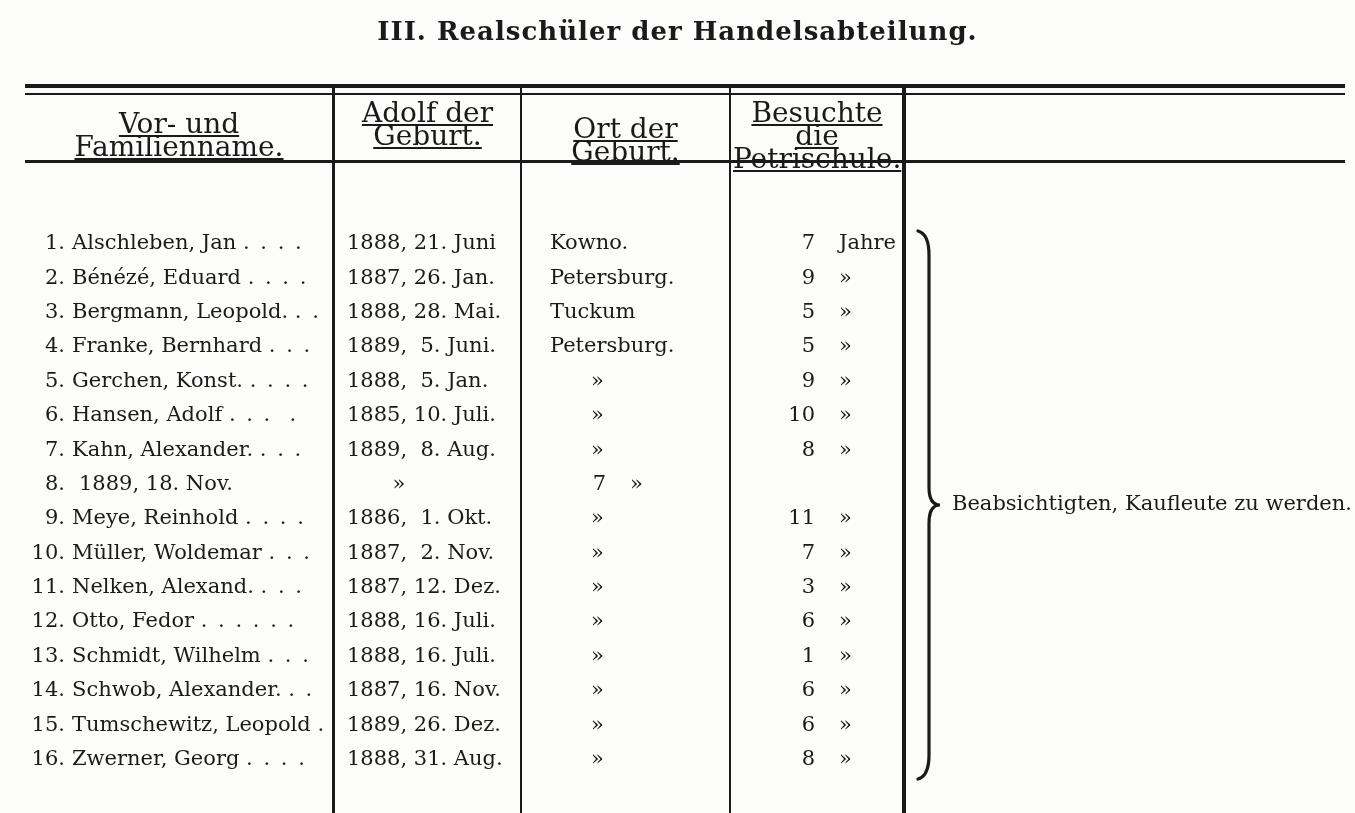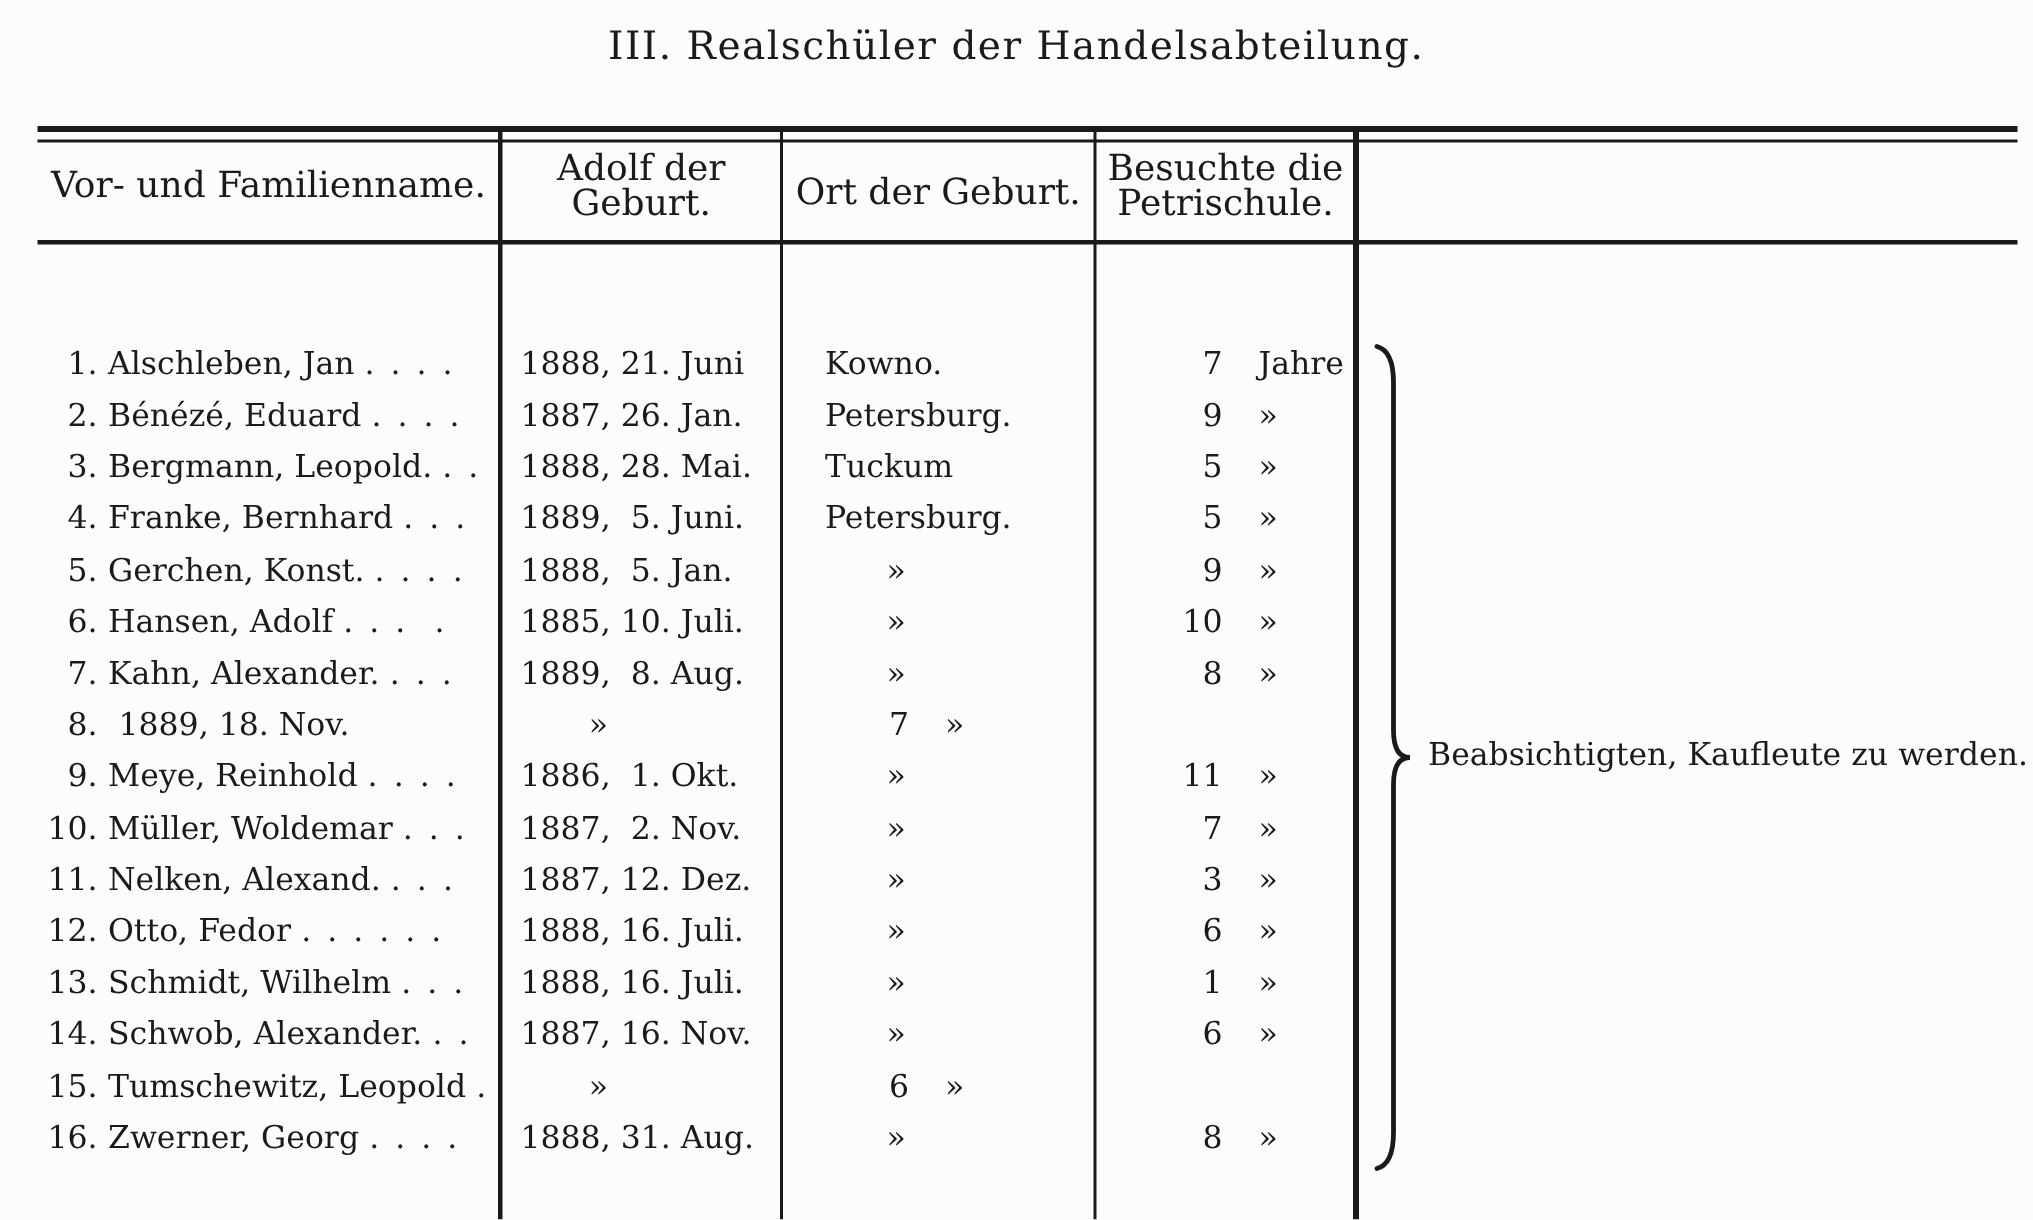--- a/index.html
+++ b/index.html
@@ -3,34 +3,34 @@
 <meta charset="utf-8">
 <style>
   :root { --ink:#1a1a1a; --paper:#fcfcfa; }
   * { margin:0; padding:0; box-sizing:border-box; }
   html,body { width:1355px; height:813px; background:var(--paper);
     font-family:"DejaVu Serif","Liberation Serif",serif; color:var(--ink);
     overflow:hidden; position:relative; }
   .page { position:absolute; inset:0; }
 
   .title { position:absolute; top:16px; left:0; width:100%; text-align:center;
-    font-size:26px; font-weight:normal; letter-spacing:1px; }
+    font-size:26px; font-weight:bold; letter-spacing:1px; }
 
   .hline { position:absolute; background:var(--ink); }
   .hline.rule-top-thick { left:25px; top:84px; width:1320px; height:4px; }
   .hline.rule-top-thin  { left:25px; top:93px; width:1320px; height:2px; }
   .hline.rule-header-bottom { left:25px; top:160px; width:1320px; height:3px; }
 
   .vline { position:absolute; background:var(--ink); top:86px; height:727px; }
   .vline.v1 { left:332px; width:3px; }
   .vline.v2 { left:520px; width:2px; }
   .vline.v3 { left:729px; width:2px; }
   .vline.v4 { left:902px; width:4px; }
 
-  .hcell { position:absolute; text-align:center; font-size:24px; line-height:23px; }
+  .hcell { position:absolute; text-align:center; font-size:28px; line-height:23px;text-decoration:underline; }
   .h-name  { left:25px;  top:112px; width:308px; }
   .h-date  { left:336px; top:101px; width:183px; }
   .h-place { left:523px; top:117px; width:205px; }
   .h-att   { left:733px; top:101px; width:168px; }
 
   .rows { position:absolute; left:25px; top:225px; width:880px; }
   .row { display:grid; grid-template-columns:40px 268px 188px 209px 175px;
     height:34.4px; align-items:center; font-size:21px; }
   .c-num   { text-align:right; }
   .c-name  { padding-left:7px; white-space:pre; overflow:hidden; }
@@ -209,20 +209,21 @@
         <div class="c-date">1887, 16. Nov.</div>
         <div class="c-place ditto">»</div>
         <div class="c-years">
           <span class="y-num">6</span>
           <span class="y-unit">»</span>
         </div>
       </div>
       <div class="row">
         <div class="c-num">15.</div>
         <div class="c-name"><span>Tumschewitz, Leopold</span><span> </span><span class="dots">.</span></div>
+        <div class="c-date">1889, 26. Dez.</div>
         <div class="c-place ditto">»</div>
         <div class="c-years">
           <span class="y-num">6</span>
           <span class="y-unit">»</span>
         </div>
       </div>
       <div class="row">
         <div class="c-num">16.</div>
         <div class="c-name"><span>Zwerner, Georg</span><span> </span><span class="dots">. . . .</span></div>
         <div class="c-date">1888, 31. Aug.</div>

